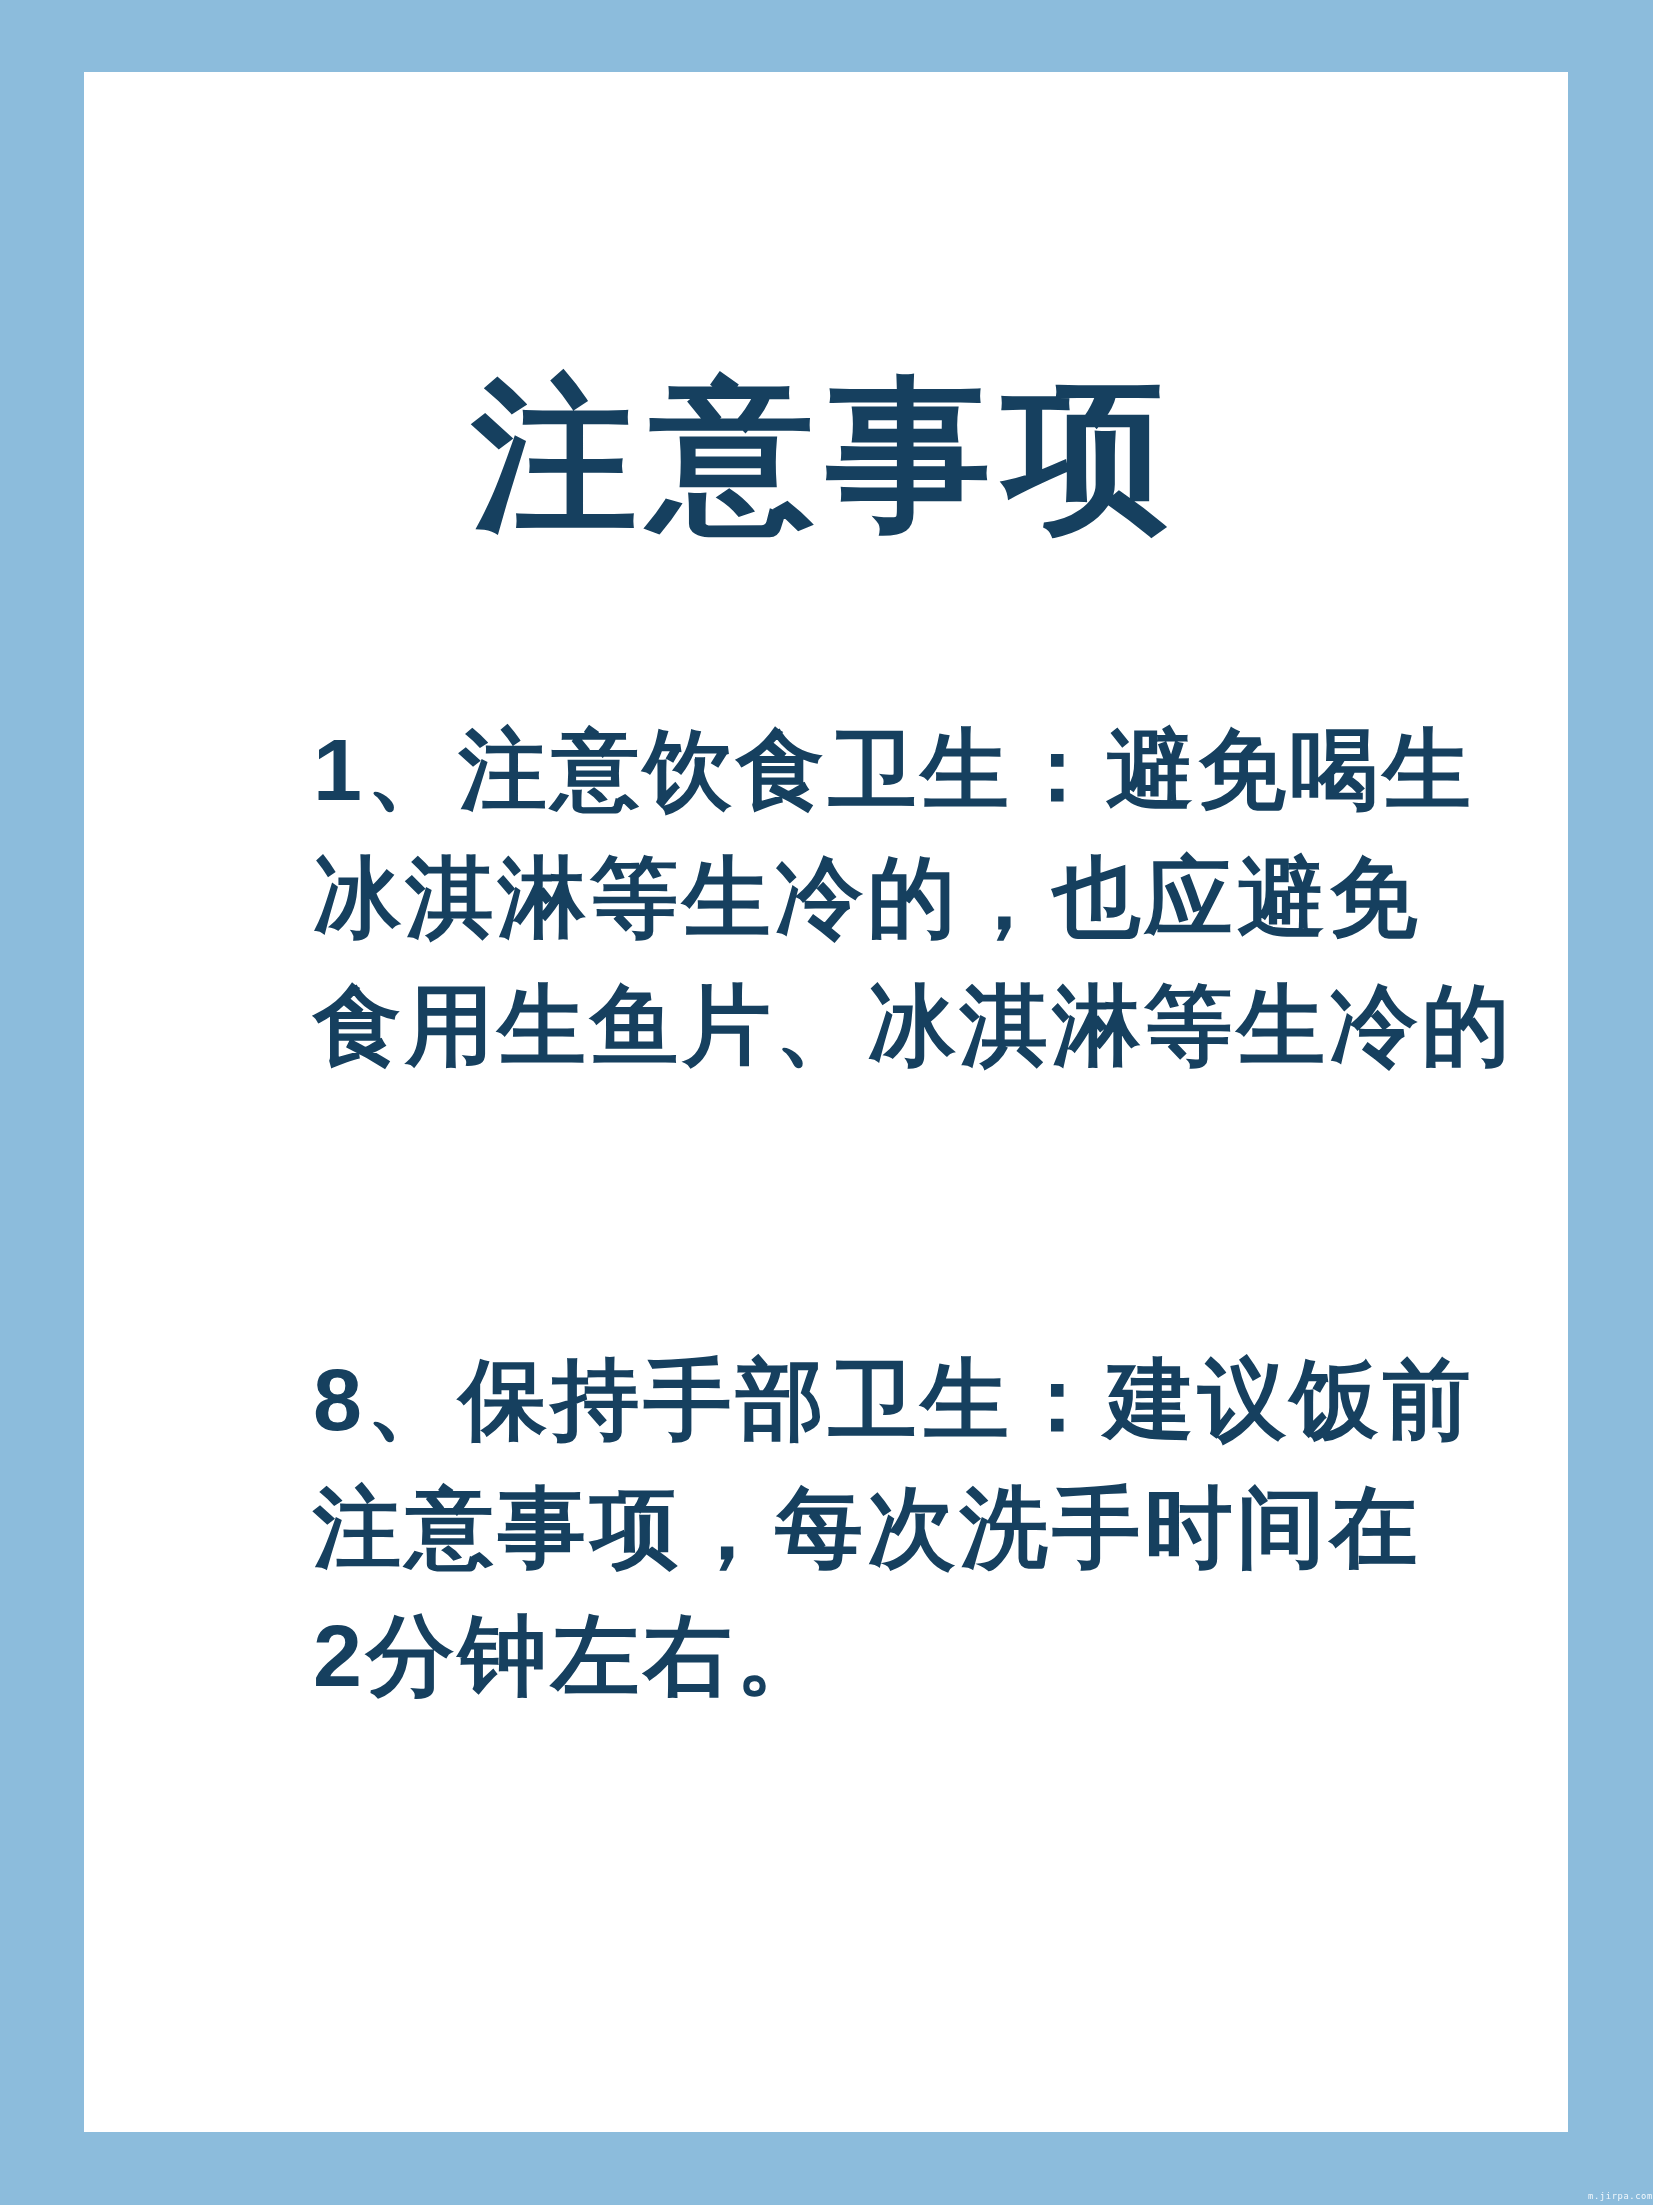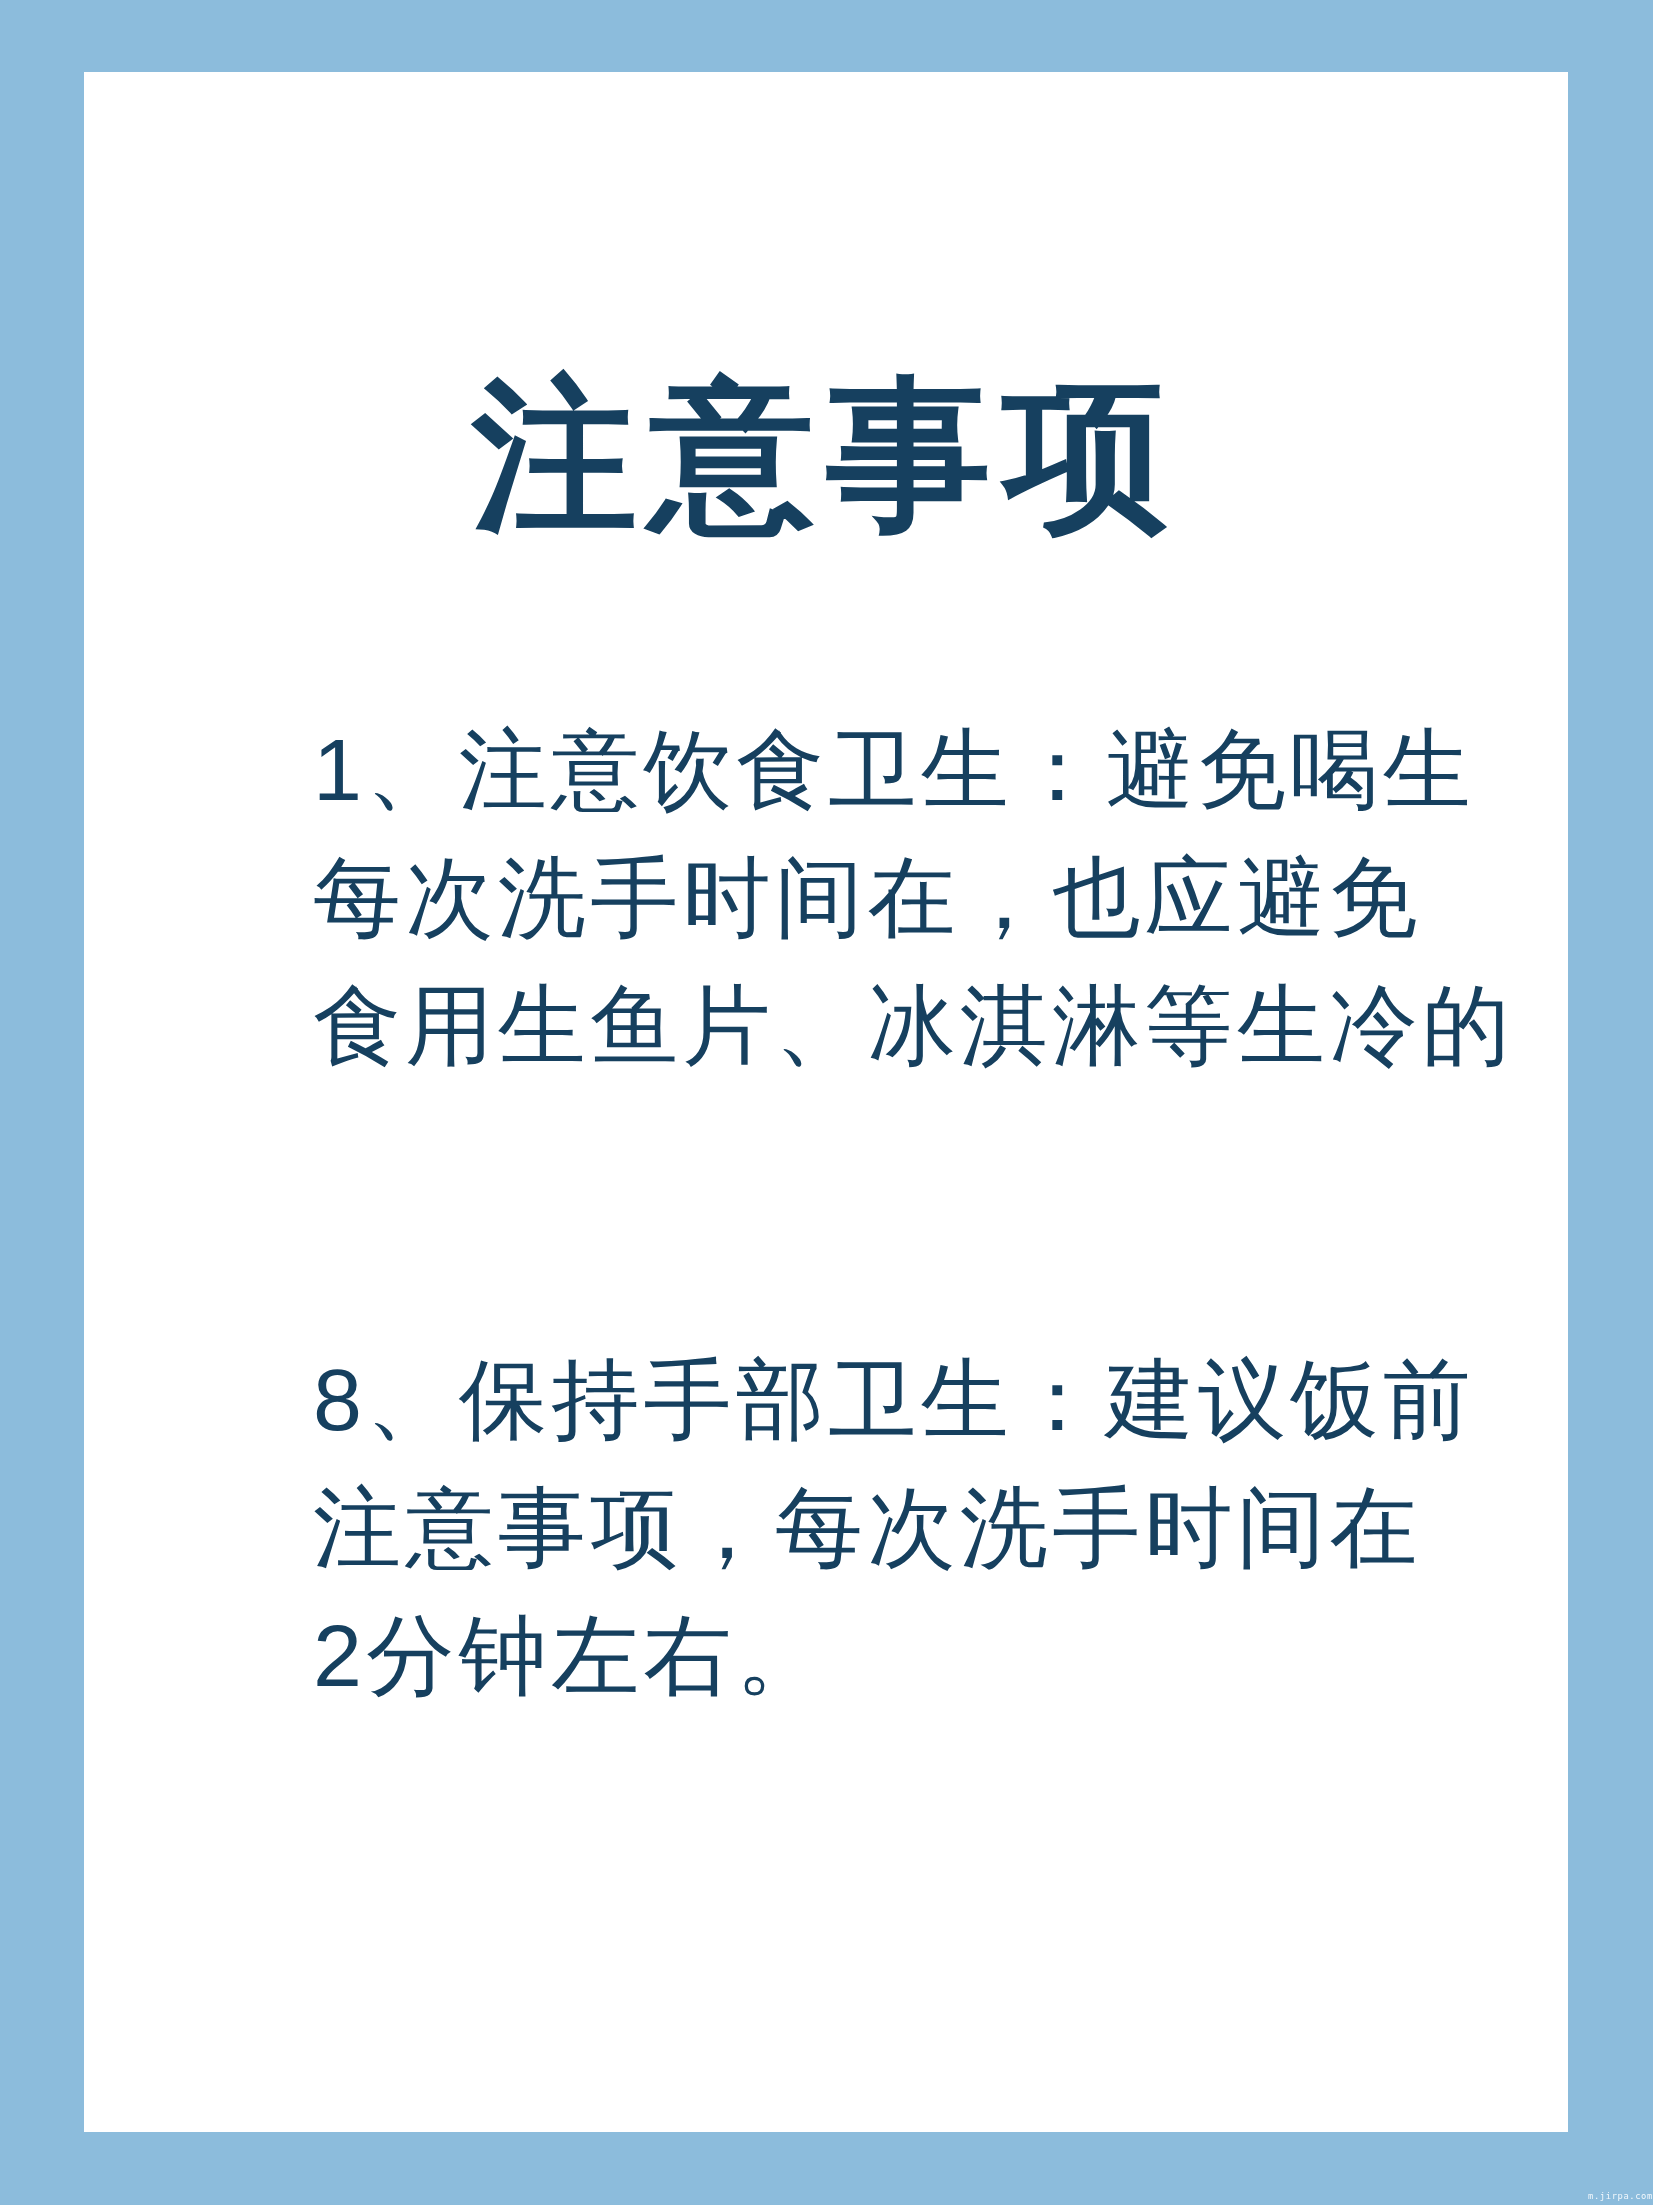--- a/index.html
+++ b/index.html
@@ -35,21 +35,21 @@
     font-weight: 700;
     letter-spacing: 12px;
     color: var(--ink);
   }
   .para {
     position: absolute;
     left: 229px;
     width: 1224px;
     font-size: 88px;
     line-height: 128px;
-    font-weight: 400;
+    font-weight: 700;
     letter-spacing: 4.4px;
     color: var(--ink);
     white-space: nowrap;
   }
   .para-1 { top: 634px; }
   .para-2 { top: 1264px; }
   .watermark {
     position: absolute;
     right: 1.1px;
     bottom: 4.4px;
@@ -60,21 +60,21 @@
   }
 </style>
 </head>
 <body>
 
 <div class="card">
   <div class="title">注意事项</div>
 
   <div class="para para-1">
     <div>1、注意饮食卫生：避免喝生</div>
-    <div>每次洗手时间在，也应避免</div>
+    <div>冰淇淋等生冷的，也应避免</div>
     <div>食用生鱼片、冰淇淋等生冷的</div>
   </div>
 
   <div class="para para-2">
     <div>8、保持手部卫生：建议饭前</div>
     <div>注意事项，每次洗手时间在</div>
     <div>2分钟左右。</div>
   </div>
 </div>
 

